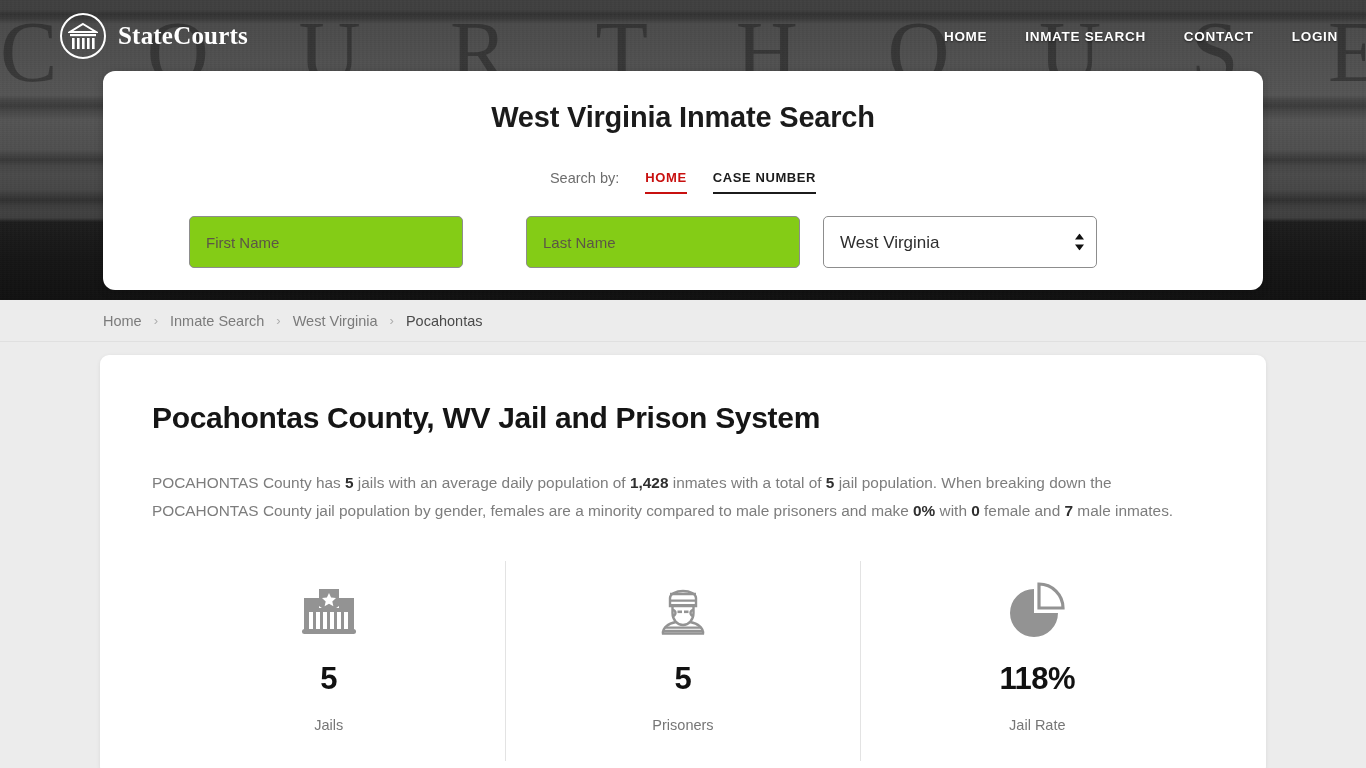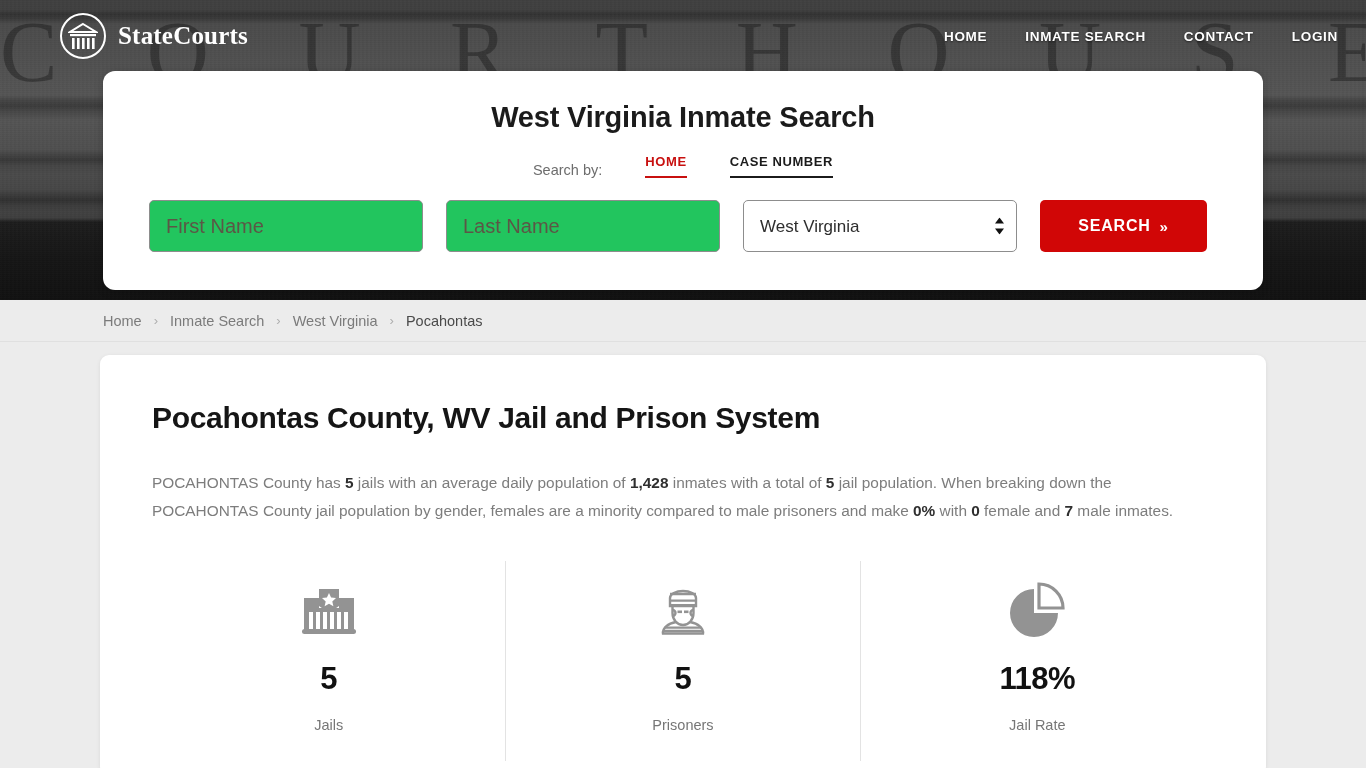--- a/index.html
+++ b/index.html
@@ -113,46 +113,47 @@
   }
   .search-title {
     text-align: center;
     font-size: 29px;
     font-weight: bold;
     color: #1b1b1b;
     margin: 8px 0 0;
     letter-spacing: -.2px;
   }
   .searchby {
-    display: flex; align-items: flex-end; justify-content: center;
-    gap: 43px;
-    margin-top: 20px;
+    display: flex; align-items: flex-start; justify-content: center;
+    gap: 26px;
+    margin-top: 36px;
   }
   .searchby-label { color: #6d6d6d; font-size: 14.5px; }
   .tab {
     font-size: 13px; font-weight: bold; letter-spacing: .6px;
     padding-bottom: 7px; cursor: pointer;
   }
   .tab.name { color: #c8100f; border-bottom: 2px solid #c8100f; }
   .tab.case { color: #1b1b1b; border-bottom: 2px solid #1b1b1b; }
 
   .form-row {
     display: flex; align-items: center; gap: 23px;
     margin-top: 22px;
   }
   .field {
     height: 52px;
     border: 1px solid #8d8d8d;
     border-radius: 5px;
-    background: #22c55e;
-    font-size: 20px;
+    background: #84cc16;
+    font-size: 15px;
     color: #3b3b3b;
     padding: 0 16px;
     font-family: "Liberation Sans", sans-serif;
     outline: none;
+    margin-left: 40px;
   }
   .field::placeholder { color: #5c5646; opacity: 1; }
   .field.first { width: 274px; }
   .field.last  { width: 274px; }
   .select-wrap { position: relative; width: 274px; }
   .select {
     width: 100%; height: 52px;
     border: 1px solid #8d8d8d; border-radius: 5px;
     background: #fff; color: #2e2e2e;
     font-size: 17px; padding: 0 34px 0 16px;
@@ -280,24 +281,20 @@
         <span class="select-arrows">
           <svg width="11" height="7" viewBox="0 0 11 7" aria-hidden="true">
               <path d="M5.5 0 L10 6 L1 6 Z" fill="#111"></path>
             </svg>
           <svg width="11" height="7" viewBox="0 0 11 7" aria-hidden="true">
               <path d="M5.5 7 L10 1 L1 1 Z" fill="#111"></path>
             </svg>
         </span>
       </div>
 
-      <button class="btn-search">
-        <span>SEARCH</span>
-        <span class="chev">»</span>
-      </button>
     </div>
   </div>
 </div>
 
 <div class="crumbbar">
   <a class="crumb" href="#">Home</a>
   <span class="crumb-sep">›</span>
   <a class="crumb" href="#">Inmate Search</a>
   <span class="crumb-sep">›</span>
   <a class="crumb" href="#">West Virginia</a>

